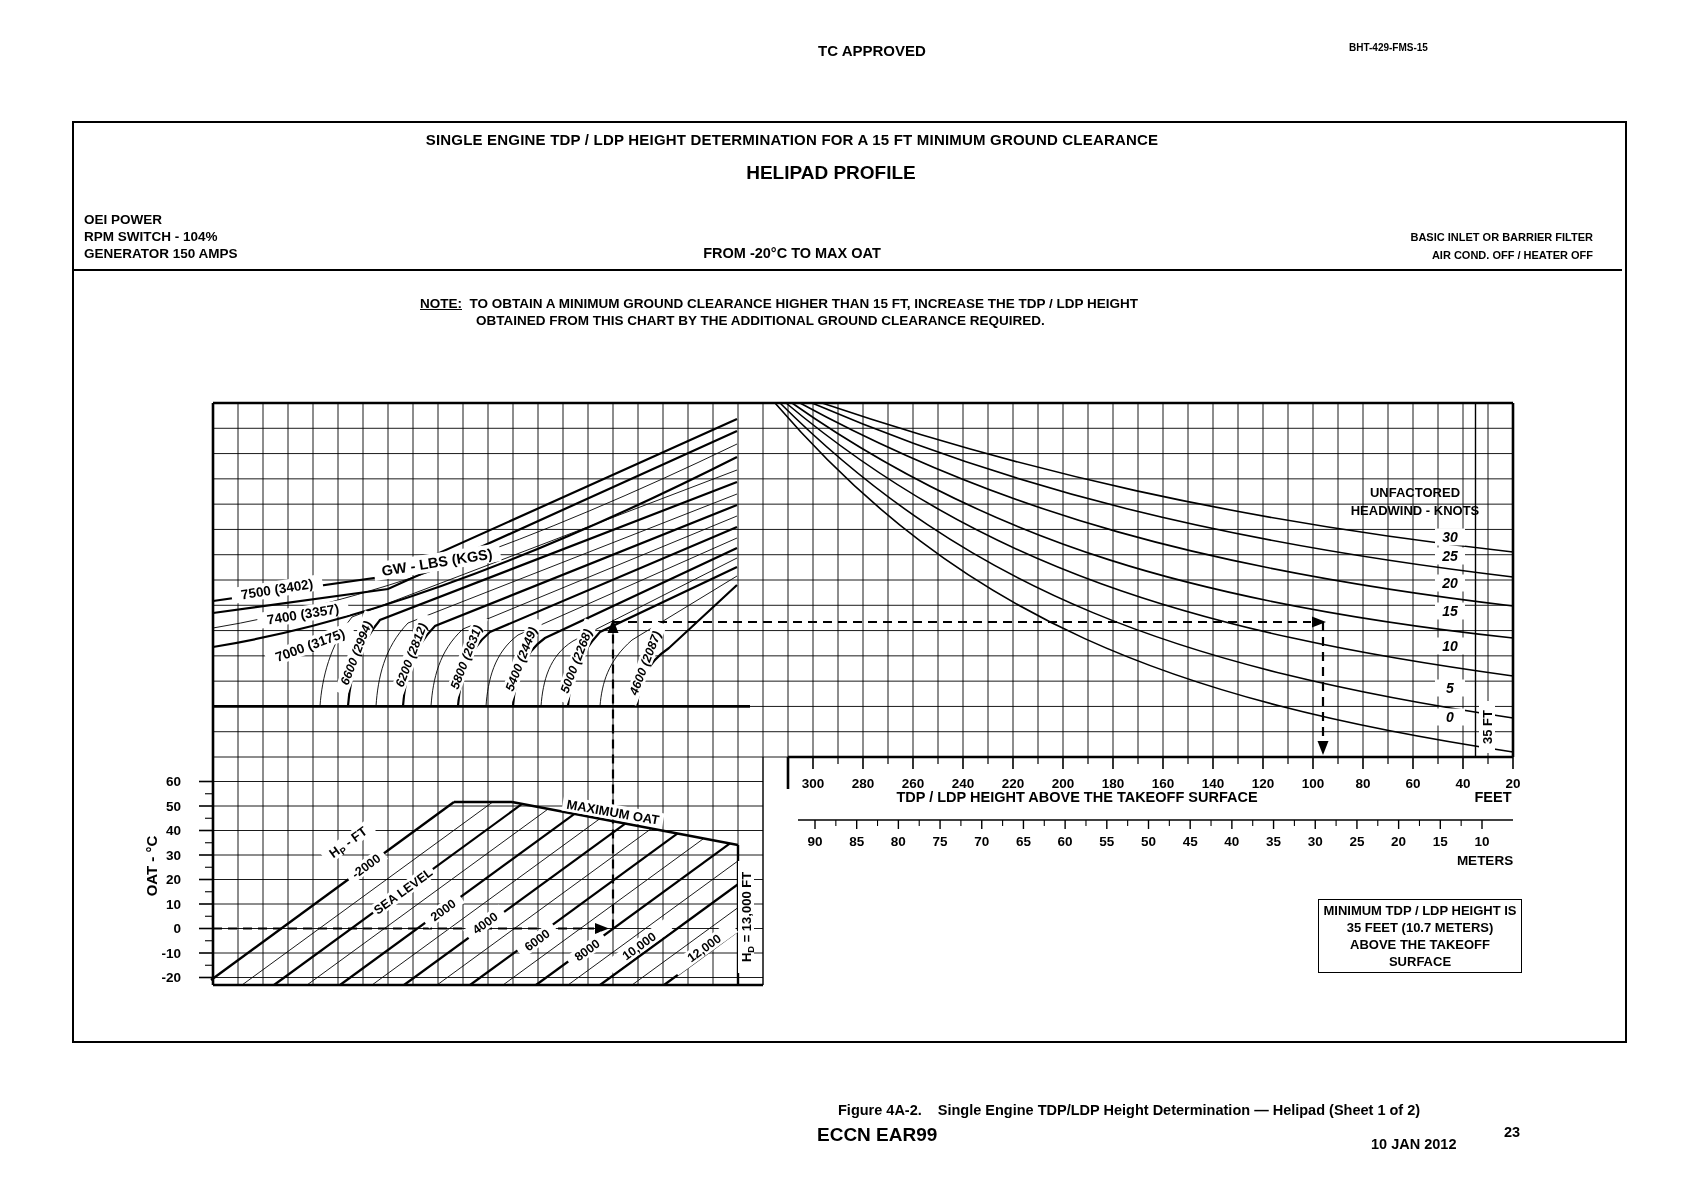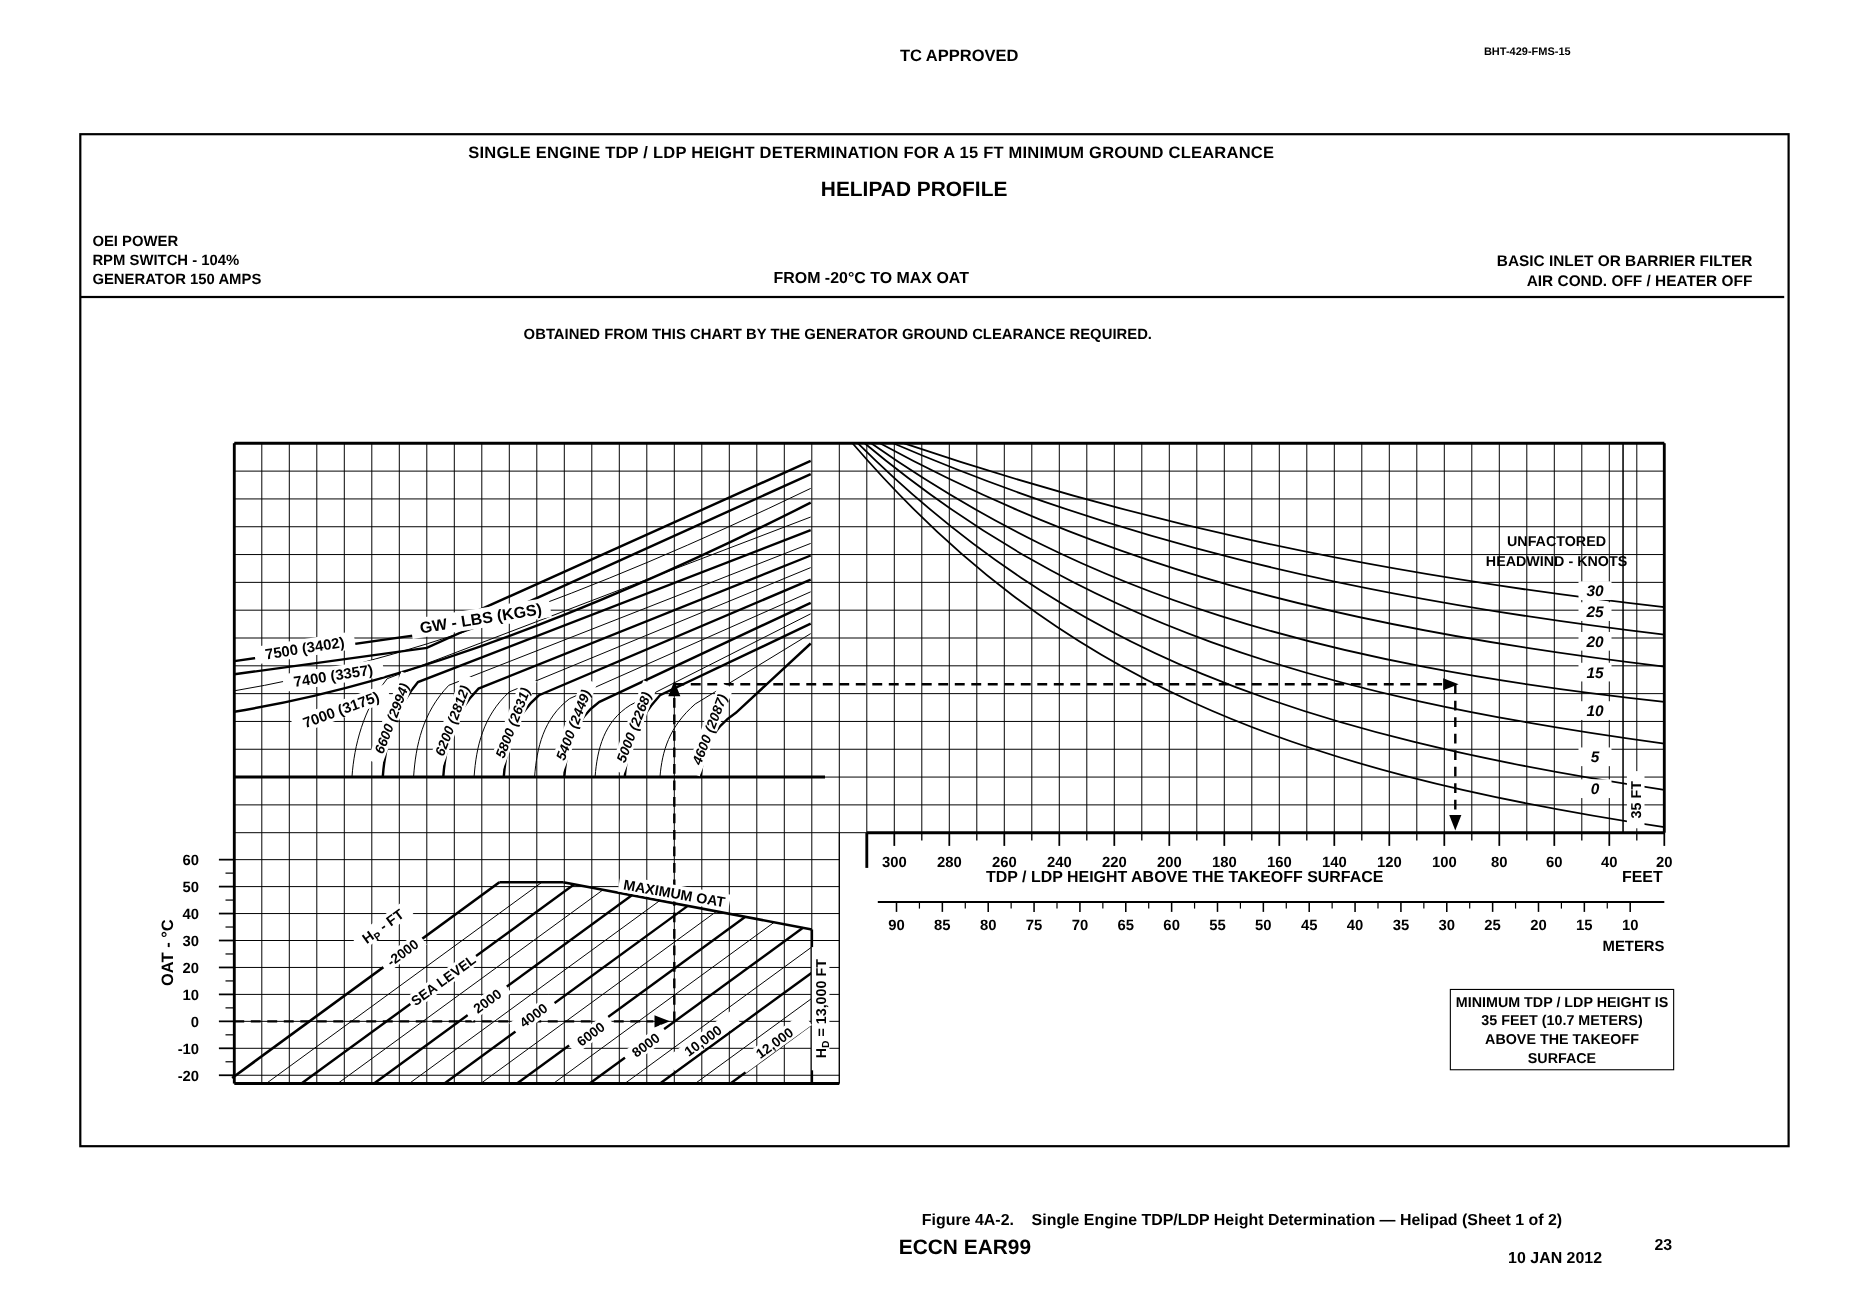--- a/index.html
+++ b/index.html
@@ -7,21 +7,21 @@
        font-family:"Liberation Sans",sans-serif;color:#000;}
   .abs{position:absolute;}
   .b{font-weight:bold;}
   #page-border{left:72px;top:121px;width:1551px;height:918px;border:2.5px solid #000;}
   #hdr-tc{left:672px;top:42px;width:400px;text-align:center;font-size:15px;}
   #hdr-doc{left:1349px;top:42px;width:200px;text-align:left;font-size:10px;}
   #title{left:72px;top:131px;width:1440px;text-align:center;font-size:15px;letter-spacing:.2px;}
   #subtitle{left:72px;top:162px;width:1440px;text-align:center;font-size:19px;margin-left:39px;}
   #cond-left{left:84px;top:211px;font-size:13.5px;line-height:17px;}
   #cond-center{left:72px;top:245px;width:1440px;text-align:center;font-size:14.5px;}
-  #cond-right{left:1190px;top:228px;width:403px;text-align:right;font-size:14px;line-height:18px;}
+  #cond-right{left:1190px;top:228px;width:403px;text-align:right;font-size:11px;line-height:18px;}
   #hdr-sep{left:73px;top:269px;width:1549px;border-top:2px solid #000;height:0;}
   #note{left:420px;top:296px;font-size:13.5px;line-height:16.5px;}
   #note .lbl{text-decoration:underline;}
   #note .l2{margin-left:56px;}
   #chart{left:0;top:0;}
   #min-box{left:1318px;top:899px;width:200px;border:1.5px solid #000;
            text-align:center;font-size:13px;line-height:17px;padding:2px 1px;}
   #caption{left:838px;top:1078px;font-size:14.5px;margin-top:24px;}
   #caption .gap{display:inline-block;width:16px;}
   #f-eccn{left:817px;top:1124px;font-size:19px;}
@@ -46,21 +46,22 @@
   <div>GENERATOR 150 AMPS</div>
 </div>
 <div class="abs b" id="cond-center">FROM -20°C TO MAX OAT</div>
 <div class="abs b" id="cond-right">
   <div>BASIC INLET OR BARRIER FILTER</div>
   <div>AIR COND. OFF  /  HEATER OFF</div>
 </div>
 <div class="abs" id="hdr-sep"></div>
 
 <div class="abs b" id="note">
-  <div class="l2">OBTAINED FROM THIS CHART BY THE GENERATOR GROUND CLEARANCE REQUIRED.</div>
+  <div><span class="lbl">NOTE:</span>&nbsp;&nbsp;<span>TO OBTAIN A MINIMUM GROUND CLEARANCE HIGHER THAN 15 FT, INCREASE THE TDP / LDP HEIGHT</span></div>
+  <div class="l2">OBTAINED FROM THIS CHART BY THE ADDITIONAL GROUND CLEARANCE REQUIRED.</div>
 </div>
 
 <svg class="abs" id="chart" width="1693" height="1187" viewBox="0 0 1693 1187" xmlns="http://www.w3.org/2000/svg">
     <g stroke="#000" stroke-width="0.9">
       <line x1="213" y1="403" x2="213" y2="757" stroke="#000" stroke-width="0.9"></line>
       <line x1="238" y1="403" x2="238" y2="757" stroke="#000" stroke-width="0.9"></line>
       <line x1="263" y1="403" x2="263" y2="757" stroke="#000" stroke-width="0.9"></line>
       <line x1="288" y1="403" x2="288" y2="757" stroke="#000" stroke-width="0.9"></line>
       <line x1="313" y1="403" x2="313" y2="757" stroke="#000" stroke-width="0.9"></line>
       <line x1="338" y1="403" x2="338" y2="757" stroke="#000" stroke-width="0.9"></line>

